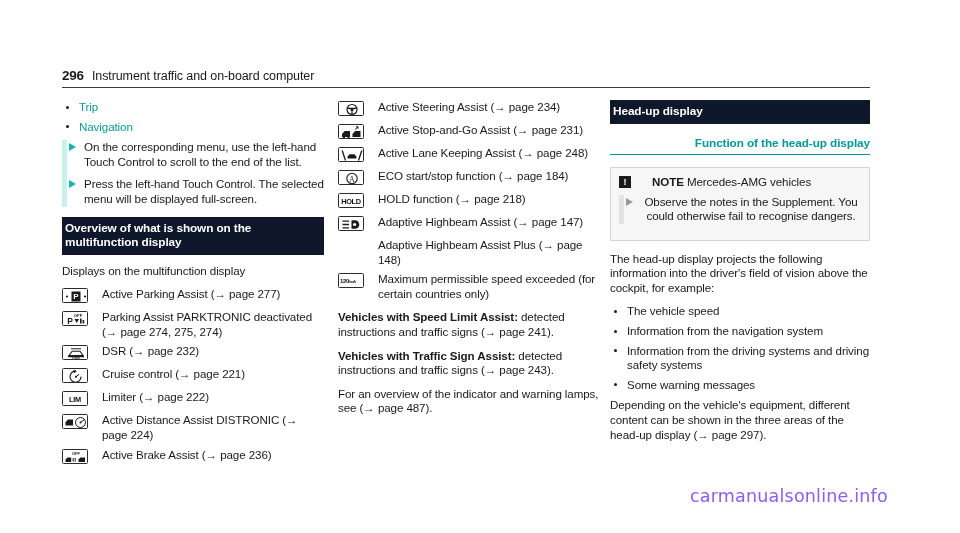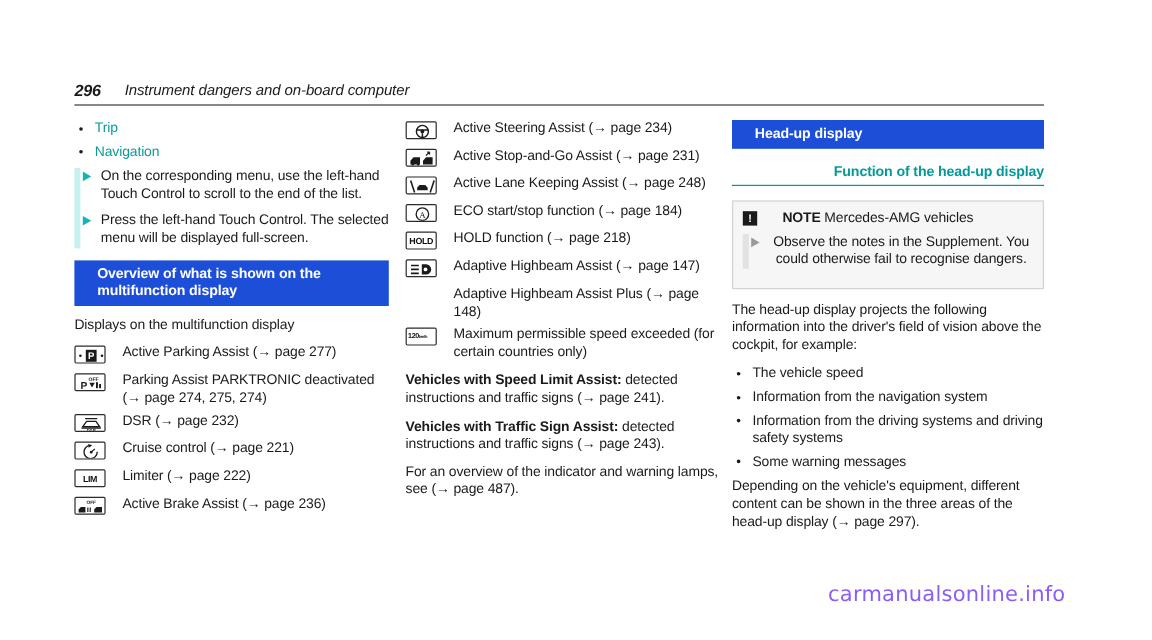--- a/index.html
+++ b/index.html
@@ -18,24 +18,23 @@
 
   
   #page-header {
     position: absolute;
     left: 62px;
     top: 68px;
     width: 808px;
   }
   #page-header .hdr-row {
     display: flex;
-    align-items: flex-start;
-    gap: 20px;
+    align-items: flex-end;
+    gap: 8px;
     padding-bottom: 4px;
-    font-style: italic;
   }
   .pg-num {
     font-size: 13.5px;
     font-weight: bold;
     letter-spacing: -0.2px;
   }
   .pg-title {
     font-size: 12.5px;
     font-weight: normal;
     letter-spacing: -0.1px;
@@ -124,26 +123,26 @@
     border-left: 7px solid #16b3b3;
     border-top: 4.5px solid transparent;
     border-bottom: 4.5px solid transparent;
   }
   .step .tri.gray {
     border-left-color: #9a9a9a;
   }
 
   
   .sec-head {
-    background: #1d4ed8;
+    background: #0f172a;
     color: #ffffff;
     font-size: 11.8px;
     font-weight: bold;
     line-height: 14.5px;
-    padding: 4px 7px 5px 19px;
+    padding: 4px 7px 5px 3px;
     margin: 8px 0 9px 0;
     letter-spacing: -0.1px;
   }
   .sec-head.first { margin-top: 0; }
 
   
   .sub-head {
     color: #009a9a;
     font-size: 11.8px;
     font-weight: bold;
@@ -257,21 +256,21 @@
     letter-spacing: 0.2px;
     white-space: nowrap;
   }
 </style>
 </head>
 <body>
 
 <div id="page-header">
   <div class="hdr-row">
     <span class="pg-num">296</span>
-    <span class="pg-title">Instrument dangers and on-board computer</span>
+    <span class="pg-title">Instrument traffic and on-board computer</span>
   </div>
   <div class="hdr-rule"></div>
 </div>
 
 <div id="cols">
 
   <div class="col" id="col-left">
 
     <ul class="bullets">
       <li class="teal-link">
@@ -356,20 +355,33 @@
         </td>
         <td class="tx">Cruise control (→ page 221)</td>
       </tr>
       <tr>
         <td class="ic">
           <span class="pic">
             <span class="lbl">LIM</span>
           </span>
         </td>
         <td class="tx">Limiter (→ page 222)</td>
+      </tr>
+      <tr>
+        <td class="ic">
+          <span class="pic">
+            <svg width="26" height="15" viewBox="0 0 26 15">
+              <path d="M2.5 10.5 L2.5 7.5 L4.8 4.5 L10 4.5 L10 10.5 Z" fill="#1a1a1a"></path>
+              <circle cx="17.5" cy="7.5" r="5" fill="none" stroke="#1a1a1a" stroke-width="1"></circle>
+              <path d="M17.5 7.5 L21.3 4.6" stroke="#1a1a1a" stroke-width="1"></path>
+              <circle cx="17.5" cy="7.5" r="1" fill="#1a1a1a"></circle>
+            </svg>
+          </span>
+        </td>
+        <td class="tx">Active Distance Assist DISTRONIC (→ page 224)</td>
       </tr>
       <tr>
         <td class="ic">
           <span class="pic">
             <svg width="26" height="15" viewBox="0 0 26 15">
               <text x="13" y="4.6" font-size="4" font-weight="bold" fill="#1a1a1a" text-anchor="middle" font-family="Liberation Sans, sans-serif">OFF</text>
               <path d="M2.5 12 L2.5 9.6 L4.4 7.4 L8.2 7.4 L8.2 12 Z" fill="#1a1a1a"></path>
               <path d="M10.2 8 L10.2 11.6 M12.2 8 L12.2 11.6" stroke="#1a1a1a" stroke-width="1"></path>
               <path d="M15.5 12 L15.5 9.6 L17.4 7.4 L22 7.4 L22 12 Z" fill="#1a1a1a"></path>
             </svg>

